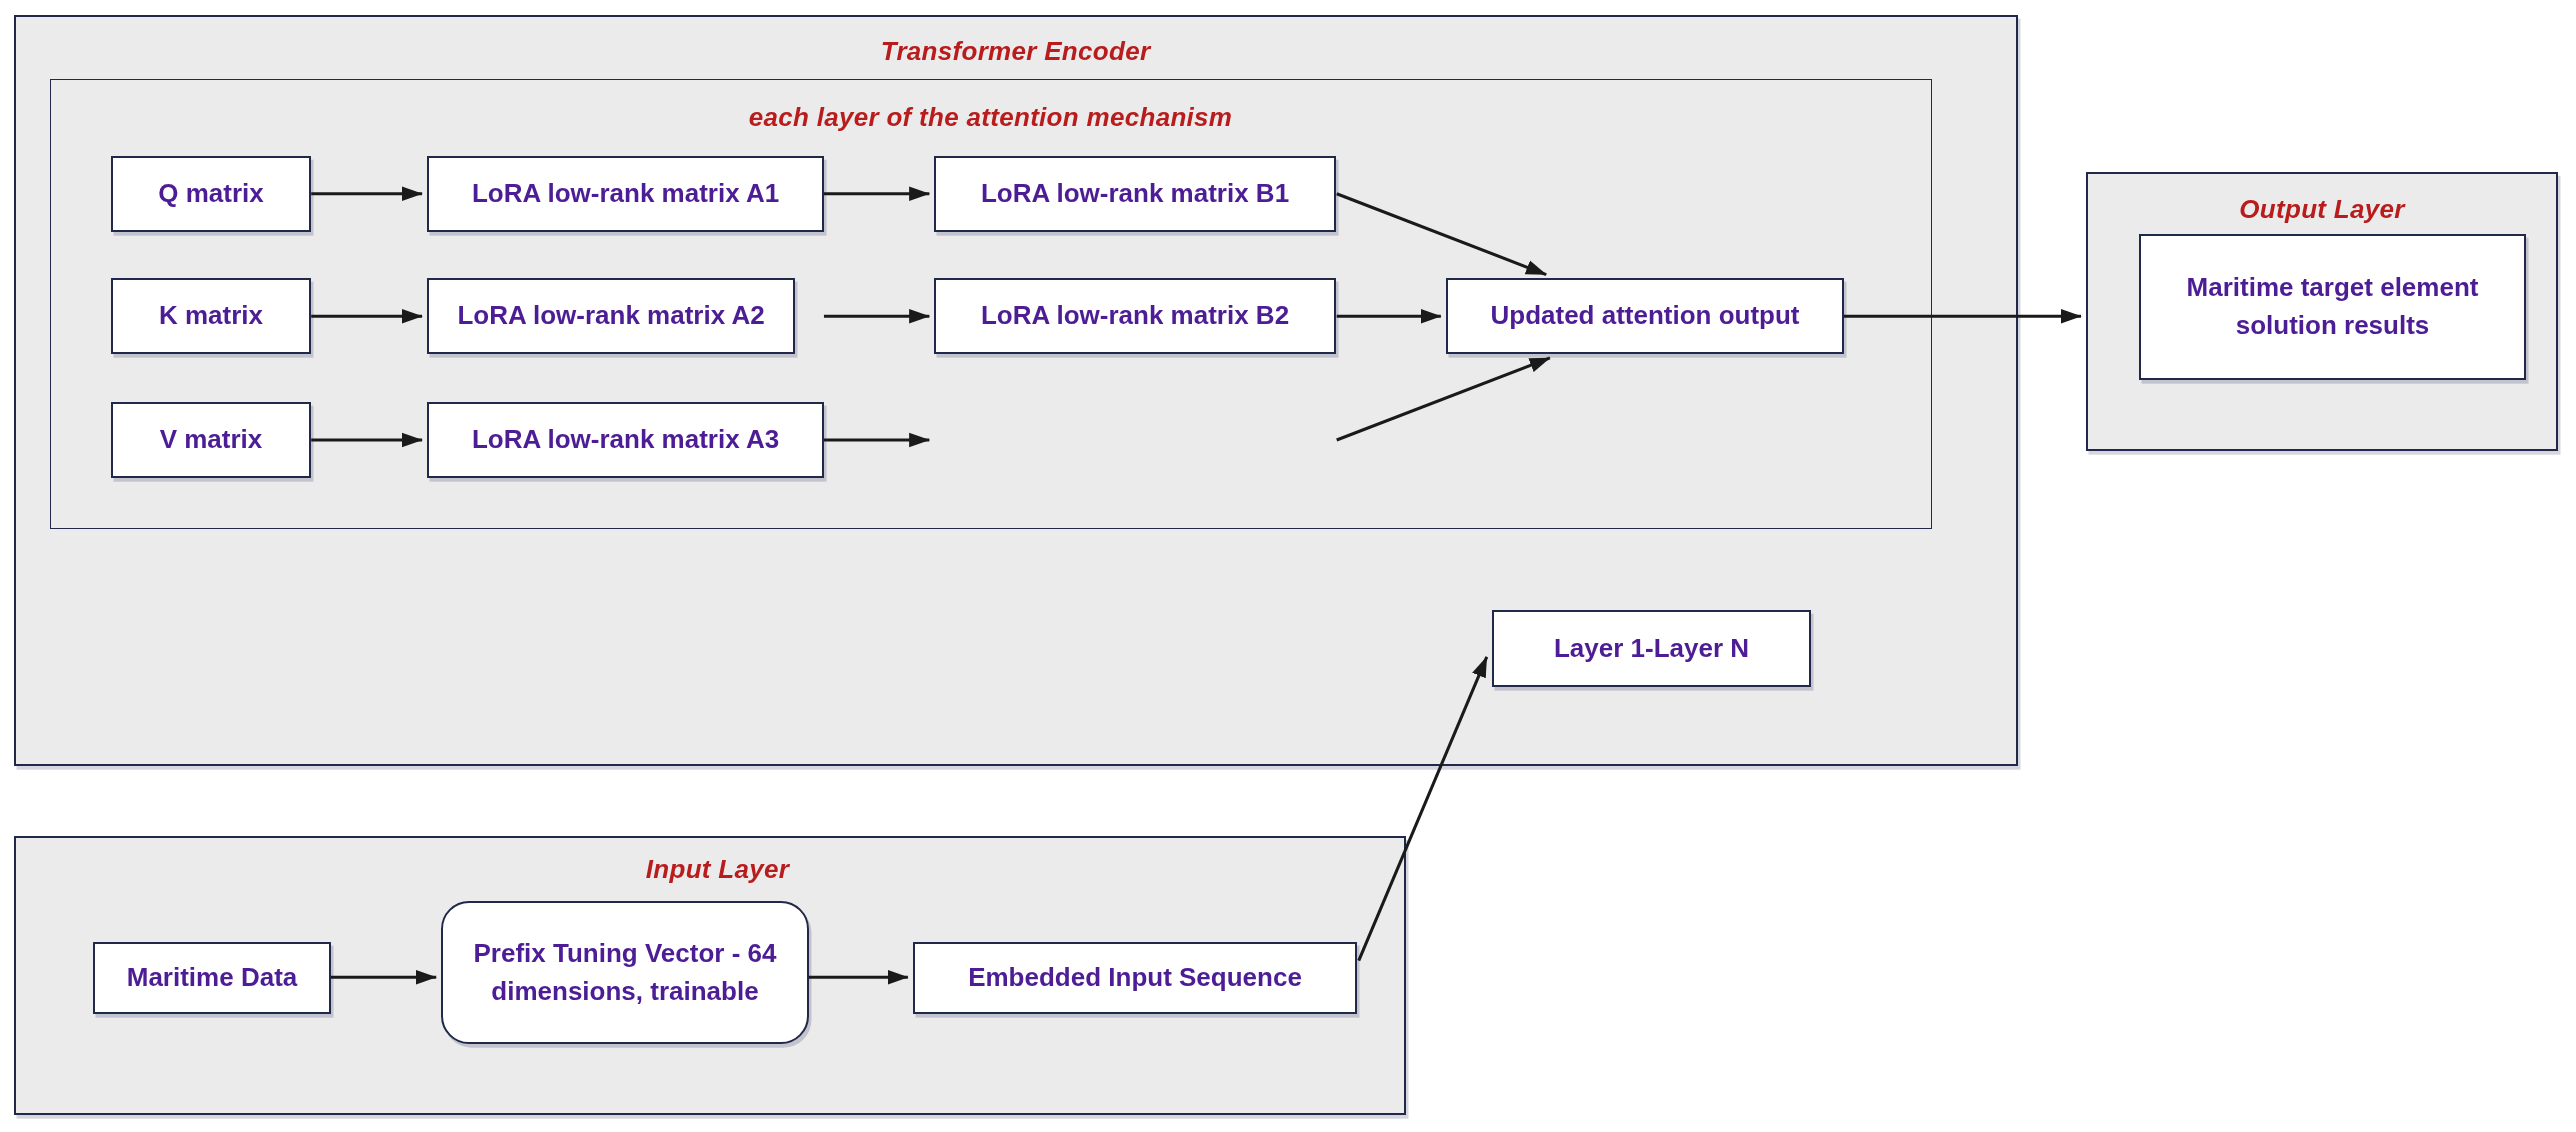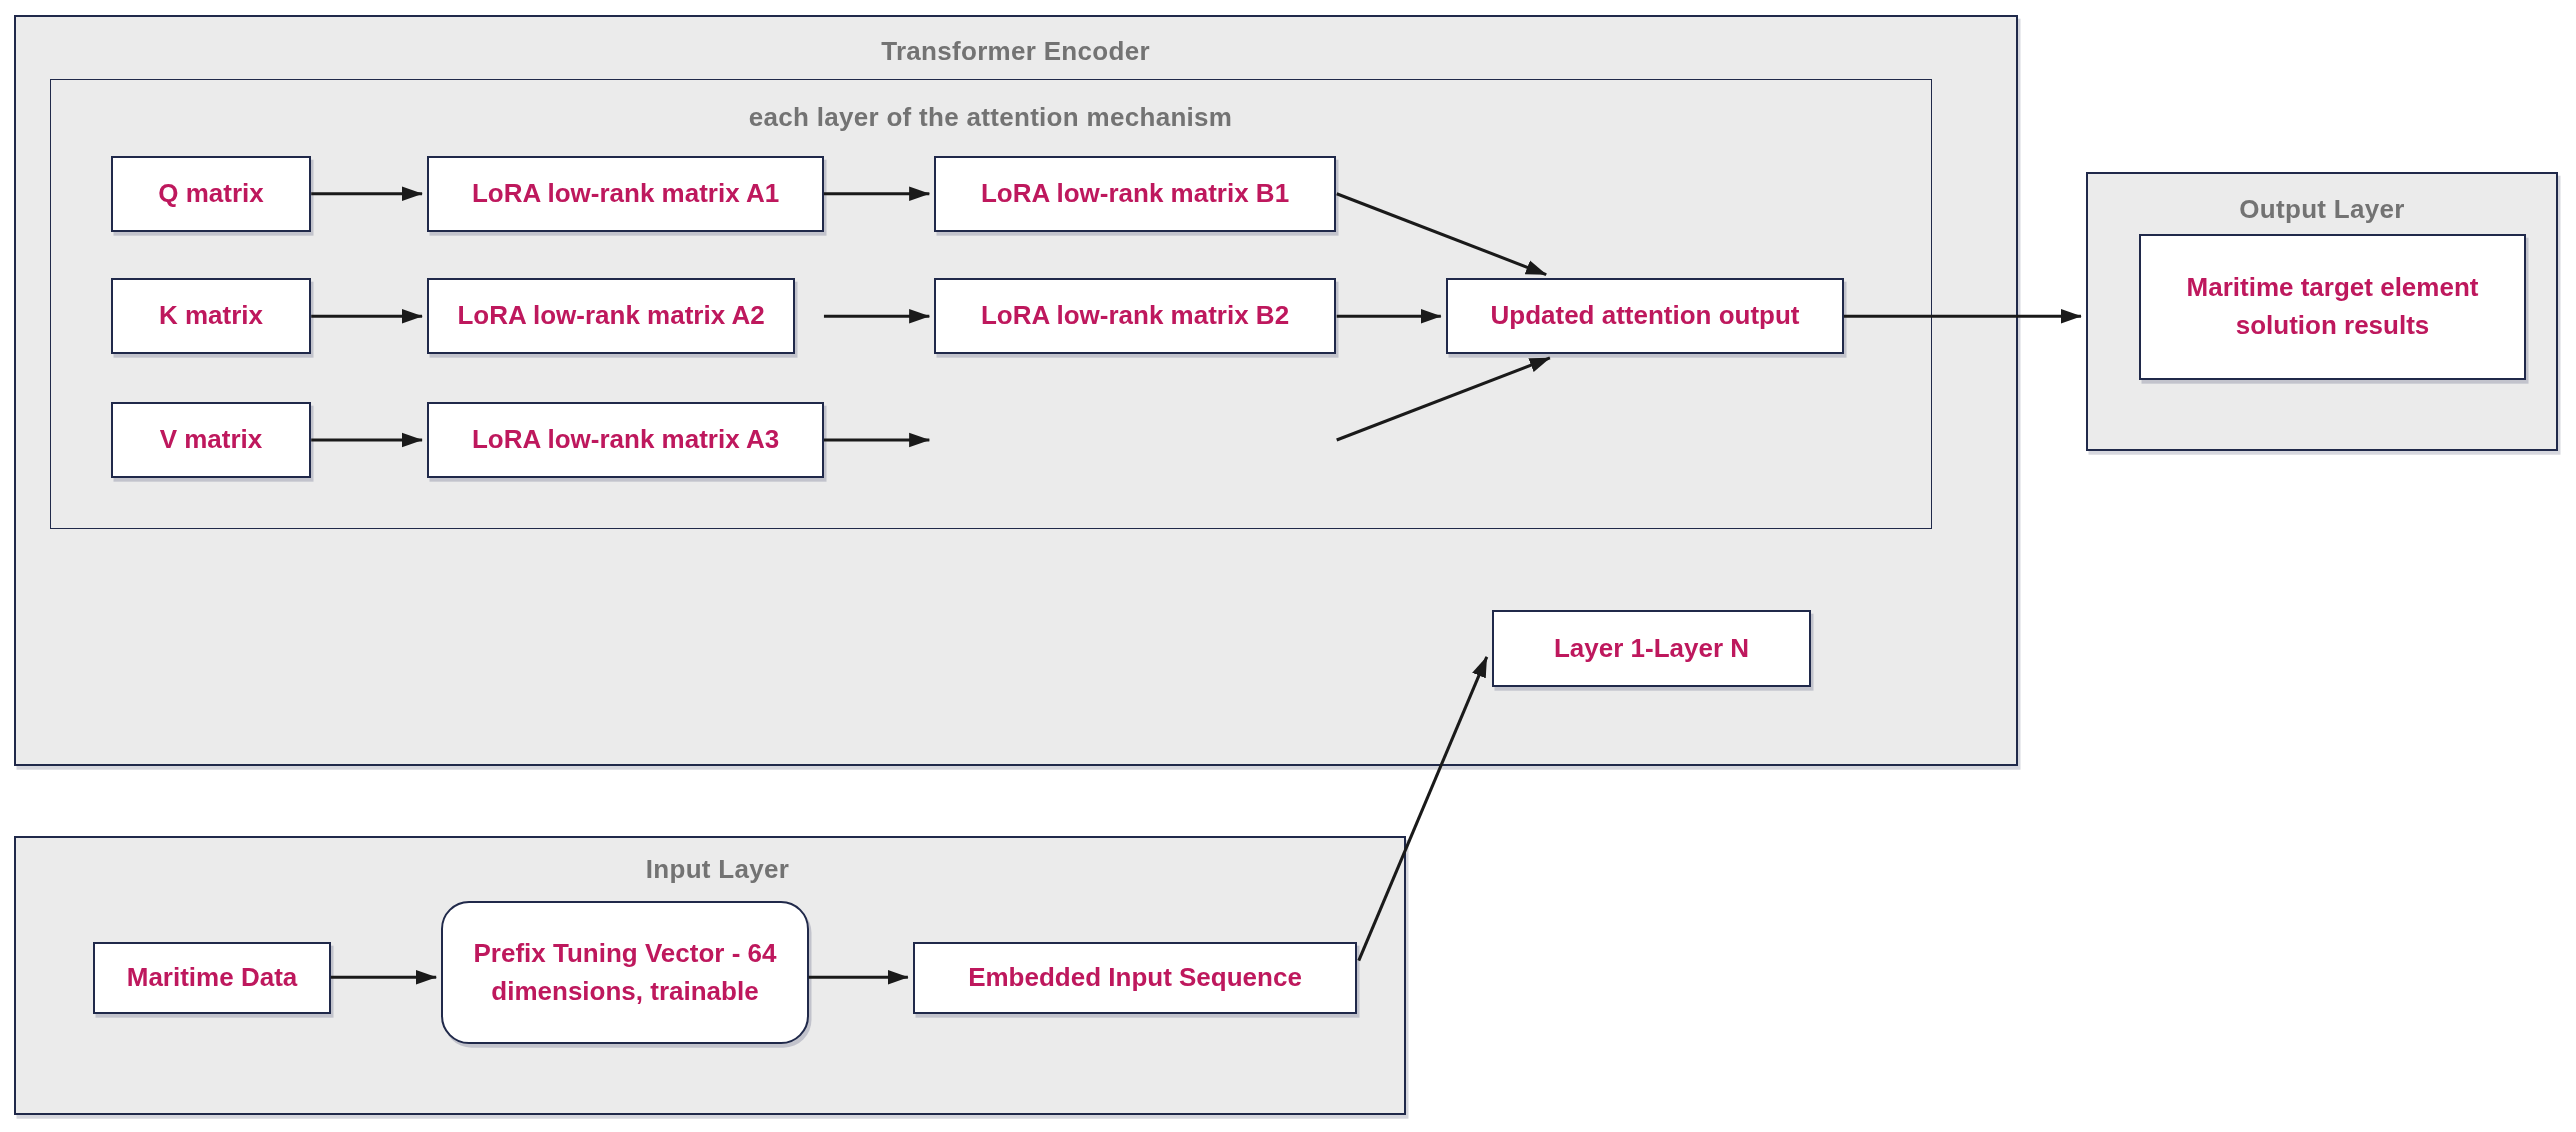--- a/index.html
+++ b/index.html
@@ -17,43 +17,44 @@
     border: 2.5px solid #20294a;
     box-sizing: border-box;
     box-shadow: 2.5px 3.7px 0 rgba(90, 95, 125, 0.25);
   }
   .panel-title {
     position: absolute;
     left: 0; right: 0;
     text-align: center;
     font-weight: 700;
     font-size: 26px;
-    color: #737373;
+    color: #b91c1c;
     letter-spacing: 0.3px;
+    font-style: italic;
   }
   .inner-frame {
     position: absolute;
     background: #ebebeb;
     border: 1.8px solid #20294a;
     box-sizing: border-box;
   }
   .node {
     position: absolute;
     background: #ffffff;
     border: 2.5px solid #20294a;
     box-sizing: border-box;
     box-shadow: 2.5px 3.7px 0 rgba(90, 95, 125, 0.28);
     display: flex;
     align-items: center;
     justify-content: center;
     text-align: center;
     font-weight: 700;
     font-size: 26px;
     line-height: 1.45;
-    color: #be185d;
+    color: #4c1d95;
     padding: 0 11px;
   }
   #arrow-layer {
     position: absolute;
     left: 0; top: 0;
     width: 2576px;
     height: 1133px;
     pointer-events: none;
   }
   #arrow-layer line { stroke: #1a1a1a; stroke-width: 5; }

